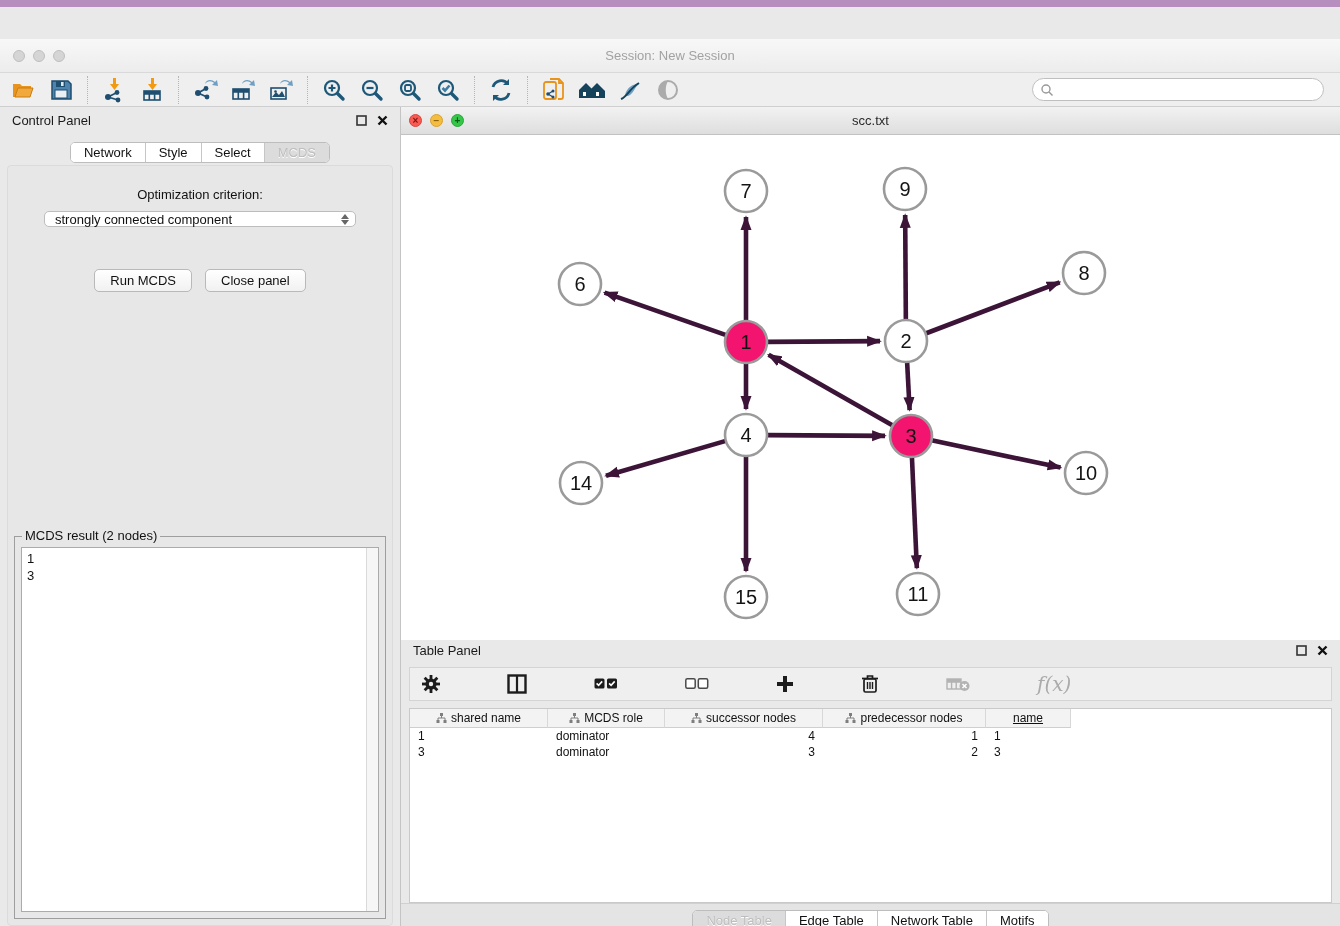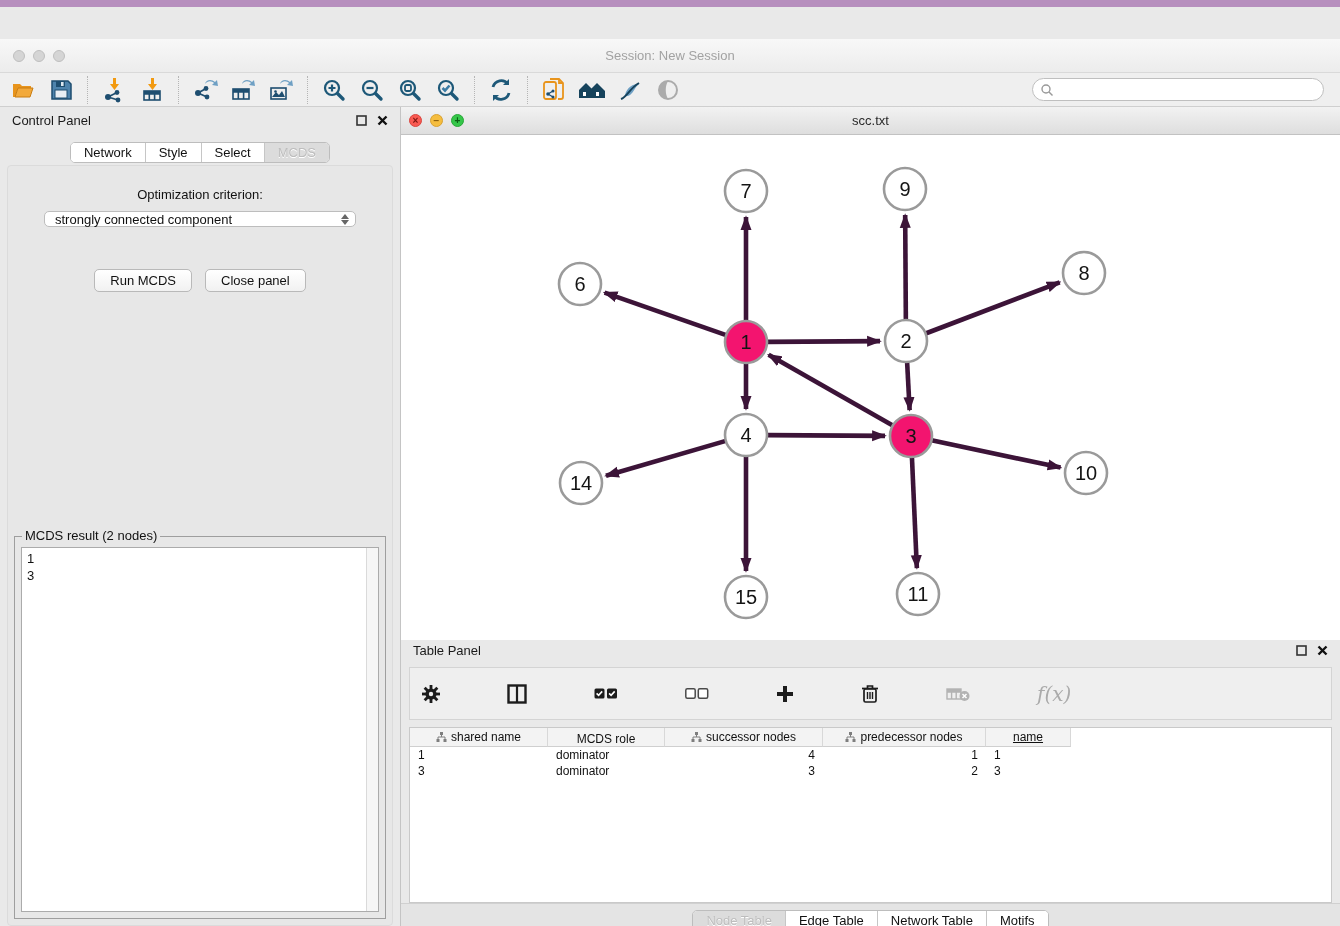--- a/index.html
+++ b/index.html
@@ -58,21 +58,21 @@
   .net-titlebar { height:28px; flex:none; background:linear-gradient(#F2F2F2,#DEDEDE); border-bottom:1px solid #C2C2C2; position:relative; display:flex; align-items:center; }
   .macbtn { width:13px; height:13px; border-radius:50%; margin-left:8px; display:flex; align-items:center; justify-content:center; font-size:10px; font-weight:bold; line-height:1; }
   .macbtn.red { background:#F95A52; border:1px solid #D8453E; color:#7A1510; }
   .macbtn.yel { background:#F5BD3E; border:1px solid #D8A132; color:#8A5D0A; }
   .macbtn.grn { background:#35C649; border:1px solid #28A738; color:#0B5E14; }
   .net-title { position:absolute; left:0; right:0; text-align:center; font-size:13px; color:#2A2A2A; }
   .net-canvas { flex:1; background:#fff; position:relative; }
 
   
   .table-panel { flex:1; background:#E9E9E9; display:flex; flex-direction:column; min-height:0; }
-  .tp-toolbar { height:53px; flex:none; margin:4px 8px 0; background:#EFEFEF; border:1px solid #D4D4D4; display:flex; align-items:center; padding:0 12px;gap:45px; }
+  .tp-toolbar { height:34px; flex:none; margin:4px 8px 0; background:#EFEFEF; border:1px solid #D4D4D4; display:flex; align-items:center; padding:0 12px;gap:45px; }
   .tp-ic { display:flex; align-items:center; justify-content:center; margin-right:22px; }
   .fx { font-family:"DejaVu Serif", serif; font-style:italic; font-size:20px; color:#ABABAB; }
   .tp-table { flex:1; margin:7px 8px 0; background:#fff; border:1px solid #C9C9C9; overflow:hidden; min-height:0; }
   .tbl-head { display:flex; height:19px; font-size:12px; color:#111; }
   .th-cell { background:#F3F3F3; border-right:1px solid #D8D8D8; border-bottom:1px solid #CFCFCF; display:flex; align-items:center; justify-content:center; gap:4px; }
   .tbl-row { display:flex; height:16px; font-size:12px; color:#111; }
   .td-cell { padding:0 8px; display:flex; align-items:center; }
   .td-cell.right { justify-content:flex-end; }
   .tp-bottom { height:33px; flex:none; background:#E4E4E4; border-top:1px solid #D0D0D0; display:flex; align-items:center; justify-content:center; margin-top:0; }
 
@@ -437,21 +437,21 @@
               <svg width="11" height="11" viewBox="0 0 11 11">
                 <g fill="#7E7E7E">
                   <rect x="4" y="0" width="3" height="3"></rect>
                   <rect x="0.5" y="7" width="3" height="3"></rect>
                   <rect x="7.5" y="7" width="3" height="3"></rect>
                 </g>
                 <path d="M5.5 3v2M2 5h7M2 5v2M9 5v2" stroke="#7E7E7E" fill="none"></path>
               </svg>
               <span>shared name</span>
             </div>
-            <div class="th-cell" style="width: 117px; flex-direction: column;">
+            <div class="th-cell" style="width: 117px;">
               <svg width="11" height="11" viewBox="0 0 11 11">
                 <g fill="#7E7E7E">
                   <rect x="4" y="0" width="3" height="3"></rect>
                   <rect x="0.5" y="7" width="3" height="3"></rect>
                   <rect x="7.5" y="7" width="3" height="3"></rect>
                 </g>
                 <path d="M5.5 3v2M2 5h7M2 5v2M9 5v2" stroke="#7E7E7E" fill="none"></path>
               </svg>
               <span>MCDS role</span>
             </div>

